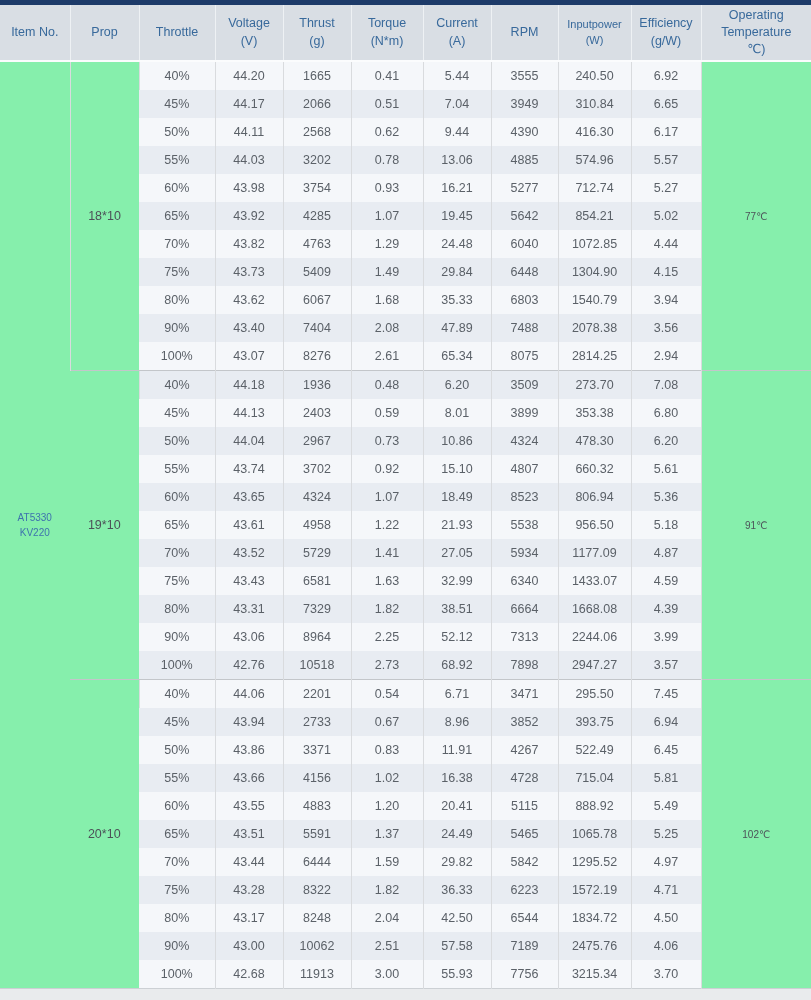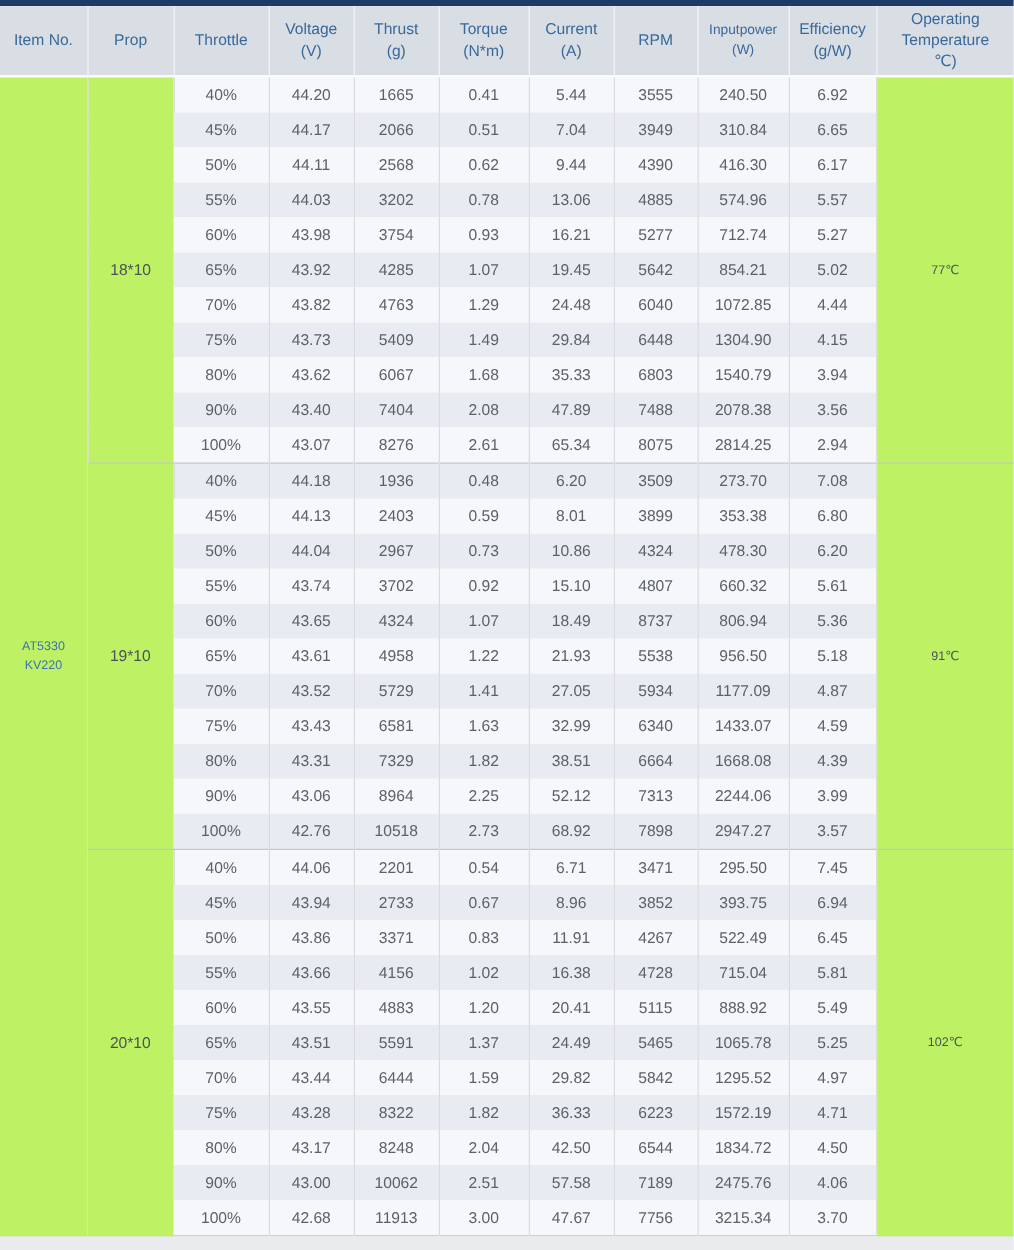--- a/index.html
+++ b/index.html
@@ -28,21 +28,21 @@
   thead th:first-child{border-left:none}
   thead th:nth-child(9){font-size:11px}
   tbody td{
     height:28px;padding:0;text-align:center;vertical-align:middle;
     font-size:12.5px;color:#5b6168;
     border-left:1px solid #d9dbde;
   }
   tbody tr td:first-child{border-left:none}
   tr.light td.data{background:#f5f7fa}
   tr.dark  td.data{background:#e8ecf2}
-  td.merged{background:#bef264;color:#4c5258}
+  td.merged{background:#86efac;color:#4c5258}
   td.item{color:#3e73ad;white-space:pre-line;line-height:1.55;font-size:10px}
   td.prop{font-size:12.5px}
   td.temp{font-size:10px}
   tr.section-start td{border-top:1px solid #c3c6ca}
 </style>
 </head>
 <body>
 
 <div class="topbar"></div>
 
@@ -239,21 +239,21 @@
         <td class="data">4807</td>
         <td class="data">660.32</td>
         <td class="data">5.61</td>
       </tr>
       <tr class="dark">
         <td class="data">60%</td>
         <td class="data">43.65</td>
         <td class="data">4324</td>
         <td class="data">1.07</td>
         <td class="data">18.49</td>
-        <td class="data">8737</td>
+        <td class="data">8523</td>
         <td class="data">806.94</td>
         <td class="data">5.36</td>
       </tr>
       <tr class="light">
         <td class="data">65%</td>
         <td class="data">43.61</td>
         <td class="data">4958</td>
         <td class="data">1.22</td>
         <td class="data">21.93</td>
         <td class="data">5538</td>
@@ -410,19 +410,19 @@
         <td class="data">57.58</td>
         <td class="data">7189</td>
         <td class="data">2475.76</td>
         <td class="data">4.06</td>
       </tr>
       <tr class="light">
         <td class="data">100%</td>
         <td class="data">42.68</td>
         <td class="data">11913</td>
         <td class="data">3.00</td>
-        <td class="data">47.67</td>
+        <td class="data">55.93</td>
         <td class="data">7756</td>
         <td class="data">3215.34</td>
         <td class="data">3.70</td>
       </tr>
     </tbody>
 </table>
 
 </body></html>

